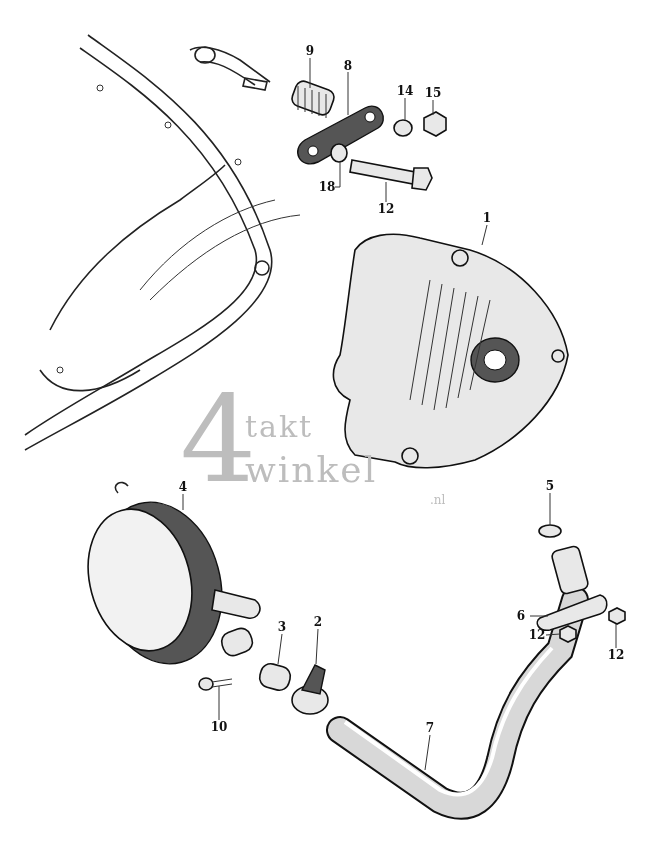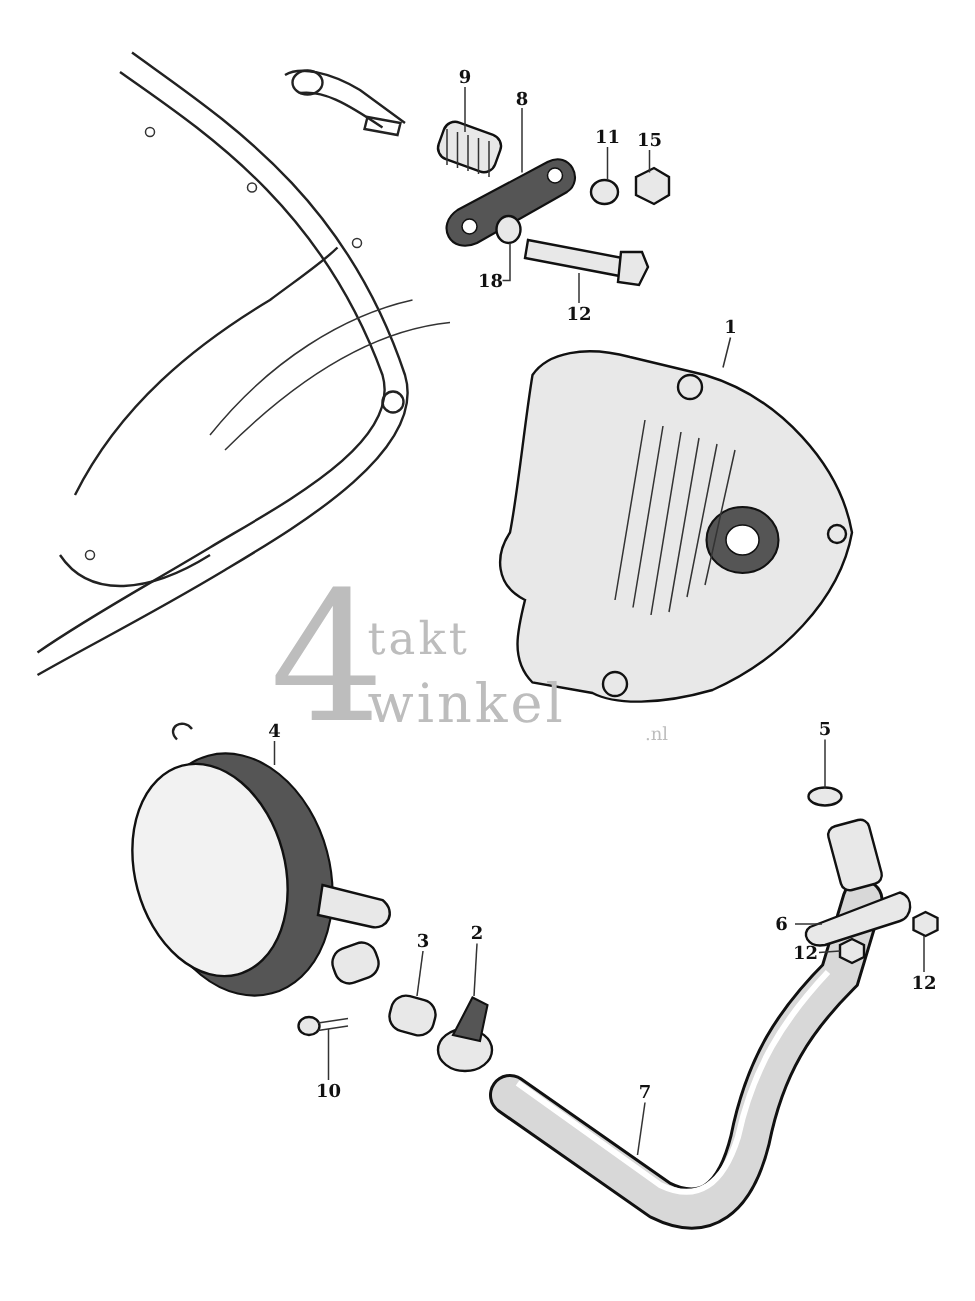--- a/index.html
+++ b/index.html
@@ -7,21 +7,21 @@
   svg{position:absolute;left:0;top:0;}
   .ln{fill:none;stroke:#222;stroke-width:1.6;}
   .lt{fill:none;stroke:#333;stroke-width:1;}
   .part{fill:#e8e8e8;stroke:#111;stroke-width:1.6;}
   .dark{fill:#555;stroke:#111;stroke-width:1.4;}
   .lbl{position:absolute;font-size:12px;font-weight:bold;color:#111;font-family:"DejaVu Serif",serif;transform:translate(-50%,-50%);}
   .wm{position:absolute;color:#bdbdbd;font-family:"DejaVu Serif",serif;}
   .wm4{left:180px;top:380px;font-size:120px;line-height:1;}
   .wmt{left:245px;top:412px;font-size:30px;line-height:1;letter-spacing:2px;}
   .wmw{left:245px;top:452px;font-size:36px;line-height:1;letter-spacing:2px;}
-  .wmn{left:430px;top:482px;font-size:12px;}
+  .wmn{left:430px;top:493px;font-size:12px;}
 </style>
 </head>
 <body>
 
 <svg width="650" height="867" viewBox="0 0 650 867">
 
   <g>
     <path class="ln" d="M88,35 C150,80 230,130 270,250 C285,300 200,350 150,380 C100,410 60,430 25,450"></path>
     <path class="ln" d="M80,48 C140,90 215,140 255,250 C268,295 190,335 140,365 C95,392 58,412 25,435"></path>
     <path class="ln" d="M50,330 C80,270 130,230 180,200 C200,185 215,175 225,165"></path>
@@ -132,14 +132,14 @@
 <div class="lbl" style="left:550px;top:486px">5</div>
 <div class="lbl" style="left:521px;top:616px">6</div>
 <div class="lbl" style="left:430px;top:728px">7</div>
 <div class="lbl" style="left:348px;top:66px">8</div>
 <div class="lbl" style="left:310px;top:51px">9</div>
 <div class="lbl" style="left:219px;top:727px">10</div>
 <div class="lbl" style="left:386px;top:209px">12</div>
 <div class="lbl" style="left:537px;top:635px">12</div>
 <div class="lbl" style="left:616px;top:655px">12</div>
 <div class="lbl" style="left:433px;top:93px">15</div>
-<div class="lbl" style="left:405px;top:91px">11</div>
+<div class="lbl" style="left:405px;top:91px">14</div>
 <div class="lbl" style="left:327px;top:187px">18</div>
 
 </body></html>

